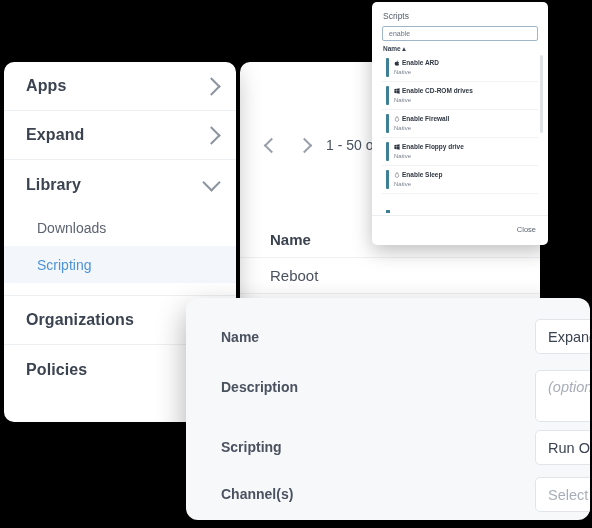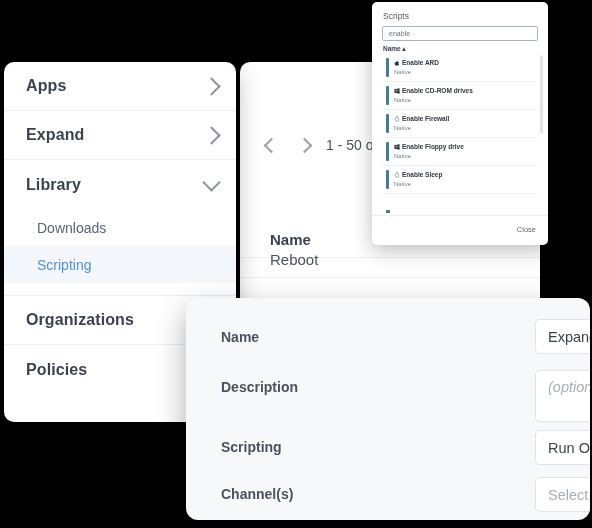--- a/index.html
+++ b/index.html
@@ -137,21 +137,21 @@
     left: 0;
     width: 100%;
     height: 36px;
     display: flex;
     align-items: center;
     padding-left: 30px;
     border-bottom: 1px solid #eef1f4;
   }
   .tbl-head { top: 160px; font-size: 15px; font-weight: bold; color: #3b4351; }
   .tbl-row  { font-size: 15px; color: #4a525f; }
-  .r1 { top: 180px; }
+  .r1 { top: 196px; }
   .r2 { top: 232px; }
 
   
   .scripts-popup {
     position: absolute;
     left: 372px;
     top: 2px;
     width: 176px;
     height: 243px;
     background: #ffffff;

